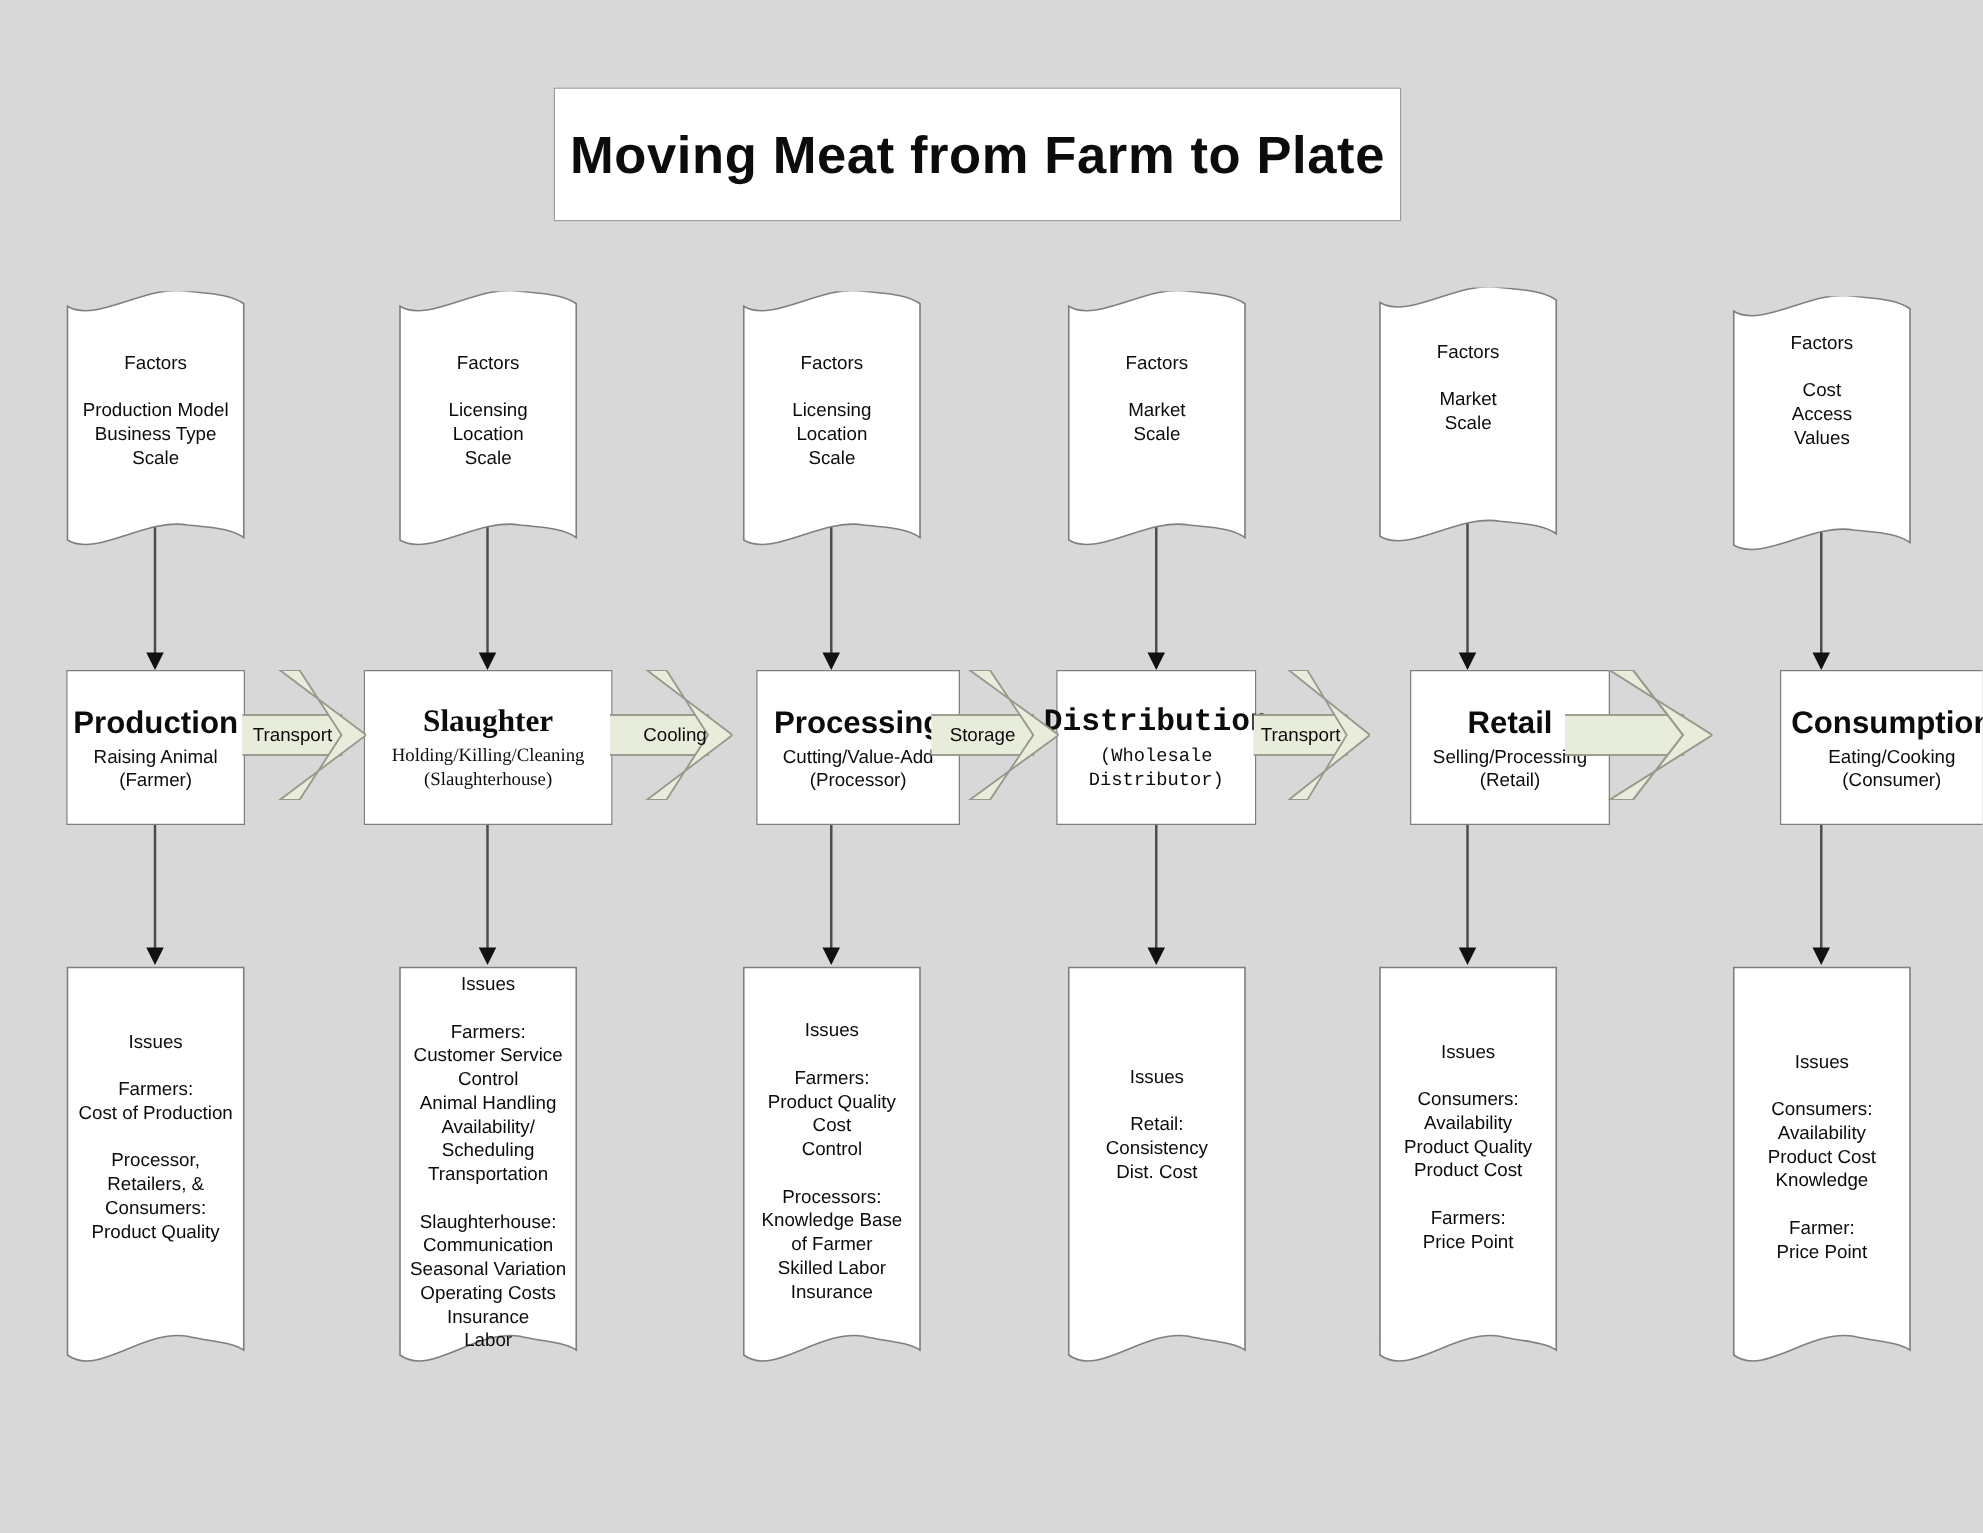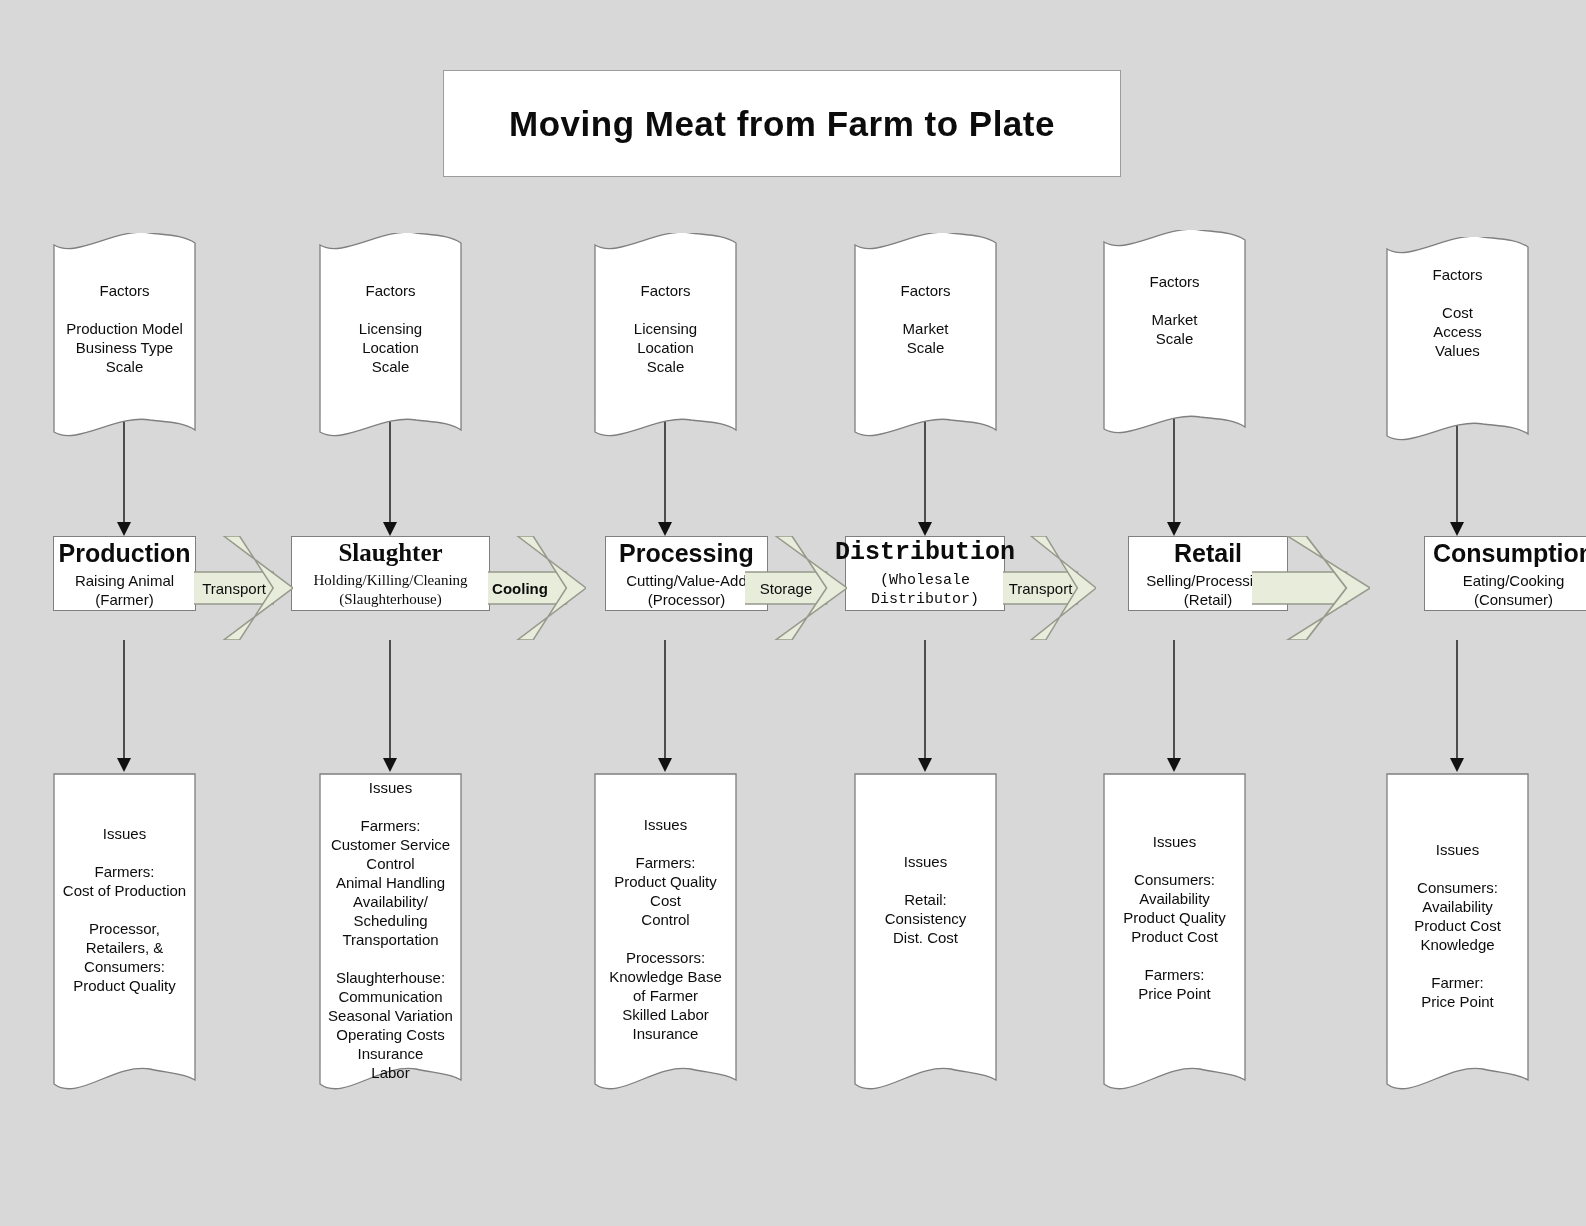--- a/index.html
+++ b/index.html
@@ -10,24 +10,24 @@
     color:#0c0c0c;
   }
   .abs{position:absolute;}
   
   .title-box{
     left:443px;top:70px;width:678px;height:107px;
     background:#ffffff;border:1px solid #9c9c9c;
     display:flex;align-items:center;justify-content:center;
     z-index:2;box-sizing:border-box;
   }
-  .title-box span{font-size:35px;font-weight:bold;letter-spacing:.5px;}
+  .title-box span{font-size:42px;font-weight:bold;letter-spacing:.5px;}
   
   .stage-box{
-    top:536px;height:75px;background:#ffffff;border:1.4px solid #7f7f7f;
+    top:536px;height:124px;background:#ffffff;border:1.4px solid #7f7f7f;
     box-sizing:border-box;display:flex;flex-direction:column;
     align-items:center;justify-content:center;text-align:center;
     z-index:2;
   }
   .stage-title{font-size:25px;font-weight:bold;line-height:30px;}
   .stage-sub{font-size:15px;line-height:19px;white-space:pre-line;margin-top:3px;}
   
   .doc{z-index:2;}
   .doc svg{display:block;}
   .doc-text{
@@ -183,21 +183,21 @@
   </svg>
 </div>
 <div class="abs flow-label" style="left:194px;width:80px;">Transport</div>
 
 <div class="abs flow-arrow" style="left:488px;width:98px;">
   <svg width="98" height="104" viewBox="0 0 100 104" preserveAspectRatio="none">
     <rect x="-1" y="36" width="81" height="32" fill="#e8ecda" stroke="#96998b" stroke-width="1.5"></rect>
     <polygon points="30,0 100,52 30,104 46,104 80,52 46,0" fill="#e8ecda" stroke="#96998b" stroke-width="1.5"></polygon>
   </svg>
 </div>
-<div class="abs flow-label" style="left:480px;width:80px;font-weight:bold;">Cooling</div>
+<div class="abs flow-label" style="left:500px;width:80px;">Cooling</div>
 
 <div class="abs flow-arrow" style="left:745px;width:102px;">
   <svg width="102" height="104" viewBox="0 0 100 104" preserveAspectRatio="none">
     <rect x="-1" y="36" width="81" height="32" fill="#e8ecda" stroke="#96998b" stroke-width="1.5"></rect>
     <polygon points="30,0 100,52 30,104 46,104 80,52 46,0" fill="#e8ecda" stroke="#96998b" stroke-width="1.5"></polygon>
   </svg>
 </div>
 <div class="abs flow-label" style="left:745px;width:82px;text-align:right;">Storage</div>
 
 <div class="abs flow-arrow" style="left:1003px;width:93px;">

